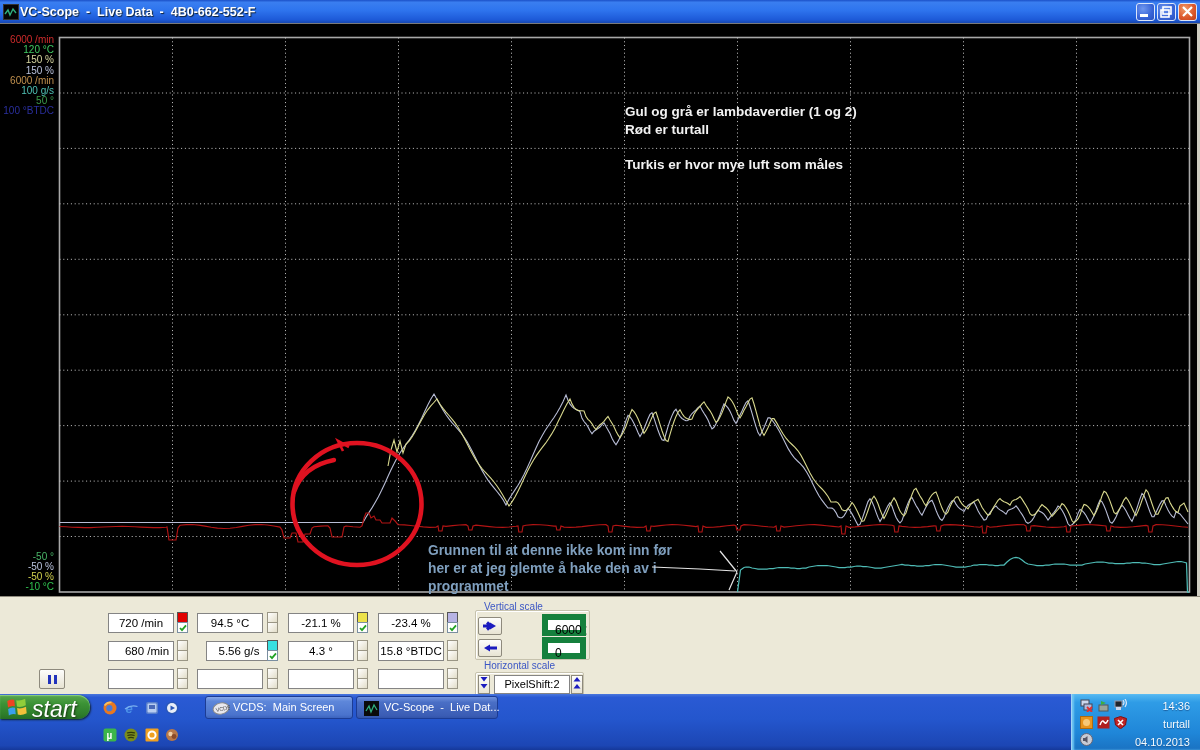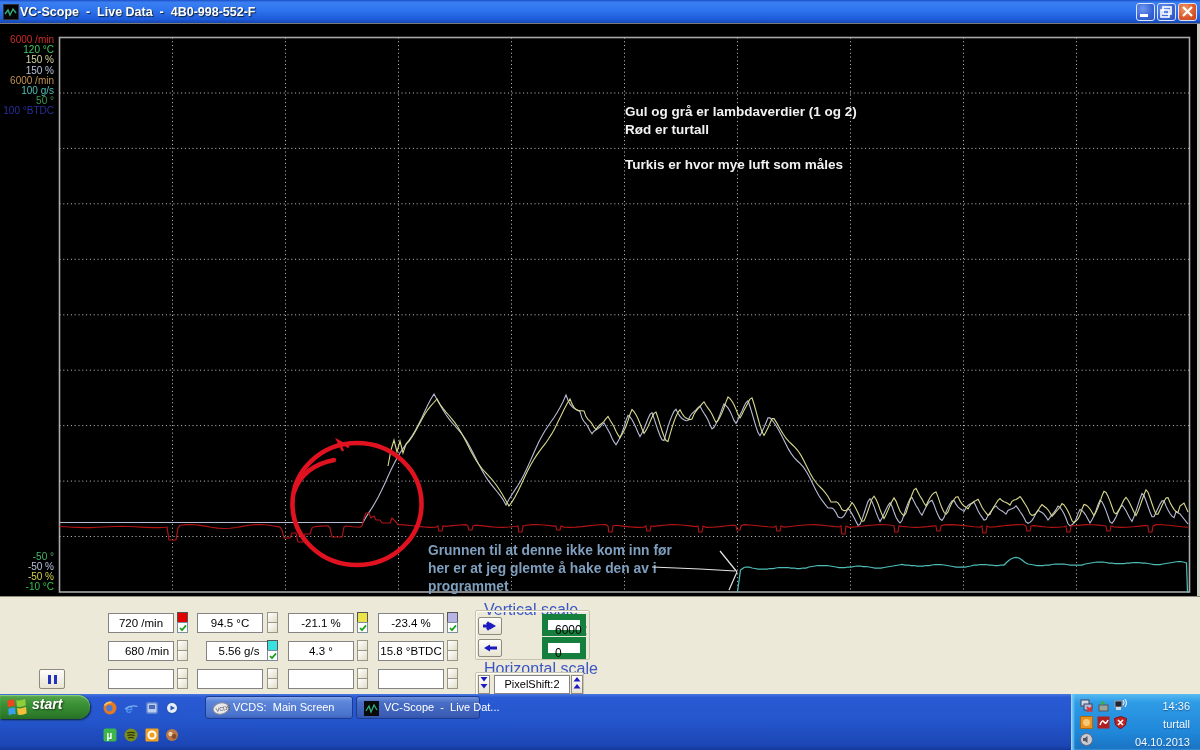--- a/index.html
+++ b/index.html
@@ -25,45 +25,45 @@
   border-top:1px solid #8e8a7d; }
 .vbox { position:absolute; width:66px; height:20px; background:#fff; border:1px solid #848484;
   font-size:11.5px; color:#000; text-align:center; line-height:18px; white-space:nowrap; }
 .sw { position:absolute; width:11px; height:11px; border:1px solid #555; }
 .cb { position:absolute; width:11px; height:11px; border:1px solid #9a9685; background:linear-gradient(135deg,#ffffff 0%,#e2ddc8 100%); }
 .cb.ck { background:#fff; border:1px solid #7a8ea0; }
 .cb svg { display:block; }
 #pause { position:absolute; left:39px; top:669px; width:26px; height:20px; background:linear-gradient(180deg,#fdfdfb,#e7e3d2);
   border:1px solid #8e8a7d; border-radius:2px; color:#2233bb; text-align:center; }
 #pause span { display:inline-block; width:3px; height:9px; background:#2233bb; margin:5px 1.5px 0; }
-.grplbl { position:absolute; color:#3b56c4; font-size:16px; }
+.grplbl { position:absolute; color:#3b56c4; font-size:10px; }
 .grpbox { position:absolute; border:1px solid #c6c2ad; border-radius:2px; box-shadow:inset 1px 1px 0 #fff; }
 .abtn { position:absolute; width:24px; height:18px; background:linear-gradient(180deg,#fefefc,#e8e4d3);
   border:1px solid #8e8a7d; border-radius:2px; }
 .abtn svg { display:block; margin:3px auto 0; }
 .flbl { position:absolute; font-size:16px; color:#000;margin-left:44px; }
 .fld { position:absolute; width:44px; height:22px; background:#fff; border:6px solid #15803d;
   font-size:12px; color:#000; line-height:20px; padding-left:7px; }
 .spin { position:absolute; width:12px; height:19px; background:linear-gradient(180deg,#fefefc,#e8e4d3);
   border:1px solid #8e8a7d; text-align:center; }
 #pxbox { position:absolute; left:494px; top:675px; width:76px; height:19px; background:#fff; border:1px solid #848484;
   font-size:11px; text-align:center; line-height:17px; color:#000; }
 
 
 #taskbar { position:absolute; left:0; top:694px; width:1200px; height:56px;
   background:linear-gradient(180deg,#4a77dd 0%,#2a5ad4 6%,#2456cd 45%,#1c46b4 92%,#15389a 100%); }
 #startbtn { position:absolute; left:0; top:1px; width:90px; height:24px;
   background:linear-gradient(180deg,#5aa74e 0%,#3c9336 35%,#2e7d2b 80%,#266f24 100%);
   border-radius:0 12px 12px 0; box-shadow:inset 0 1px 1px #8cd080, 1px 1px 2px #123; }
-#startbtn .stxt { position:absolute; left:32px; top:1px; color:#fff; font-weight:bold; font-style:italic;
-  font-size:14px; text-shadow:1px 1px 2px #1a3a14; }
+#startbtn .stxt { position:absolute; left:32px; top:1px; color:#fff; font-weight:normal; font-style:italic;
+  font-size:23px; text-shadow:1px 1px 2px #1a3a14; }
 .tbtn { position:absolute; top:1.5px; height:23px; border-radius:3px; color:#fff; font-size:11px;
   border:1px solid #1c3c94; }
 #tb1 { left:205px; width:148px; background:linear-gradient(180deg,#87a8ea 0%,#5e87da 20%,#4a73cd 85%,#3c63bd 100%); }
-#tb2 { left:356px; width:124px; background:linear-gradient(180deg,#7092dd 0%,#4a6fc6 25%,#3a5cb4 90%,#3254aa 100%); }
+#tb2 { left:356px; width:142px; background:linear-gradient(180deg,#7092dd 0%,#4a6fc6 25%,#3a5cb4 90%,#3254aa 100%); }
 .tbtn .lbl { position:absolute; left:27px; top:4px; white-space:pre; }
 #tray { position:absolute; left:1071px; top:0; width:129px; height:56px;
   background:linear-gradient(180deg,#55b9f2 0%,#2f9ce6 15%,#1f86d8 70%,#1a72c2 100%);
   border-left:1px solid #9fd3f5; box-shadow:inset 2px 0 2px #6fc6f2; }
 .traytxt { position:absolute; color:#f4fbff; font-size:11px; right:10px; text-align:right; text-shadow:0 1px 1px #1a5a9a; }
 .qlico { position:absolute; width:14px; height:14px; }
 .trico { position:absolute; width:13px; height:13px; }
 .axlbl { font-size:10px; font-family:"Liberation Sans",sans-serif; text-anchor:end; }
 .annw { font-size:13.5px; font-weight:bold; fill:#f2f2f2; font-family:"Liberation Sans",sans-serif; }
 .annb { font-size:13.8px; font-weight:bold; fill:#7f9fbe; font-family:"Liberation Sans",sans-serif; }
@@ -123,21 +123,21 @@
 <path d="M 652 567 L 700 569 L 735 571" fill="none" stroke="#e4e4e4" stroke-width="1.2"></path>
 <path d="M 720 551 L 737 572 M 729 590 L 737 572" fill="none" stroke="#e4e4e4" stroke-width="1.2"></path>
 
 </svg>
 
 <div id="titlebar">
   <div id="tico"><svg width="14" height="14" viewBox="0 0 14 14">
           <rect width="14" height="14" fill="#050505"></rect>
           <polyline points="1,9 4,5 6,10 9,4 12,8" fill="none" stroke="#2fae7e" stroke-width="1.4"></polyline>
         </svg></div>
-  <div class="ttl">VC-Scope  -  Live Data  -  4B0-998-552-F</div>
+  <div class="ttl">VC-Scope  -  Live Data  -  4B0-662-552-F</div>
   <div class="wbtn" id="b-min" style="left:1136px;"><svg width="17" height="16">
           <rect x="3" y="10" width="8" height="3" fill="#fff"></rect>
         </svg></div>
   <div class="wbtn" id="b-max" style="left:1157px;"><svg width="17" height="16">
           <rect x="5" y="3" width="8" height="7" fill="none" stroke="#fff" stroke-width="1.6"></rect>
           <rect x="3" y="6" width="8" height="7" fill="none" stroke="#fff" stroke-width="1.6"></rect>
         </svg></div>
   <div class="wbtn" id="b-cls" style="left:1178px;"><svg width="17" height="16">
           <path d="M4 3 L13 12 M13 3 L4 12" stroke="#fff" stroke-width="2.2"></path>
         </svg></div>

